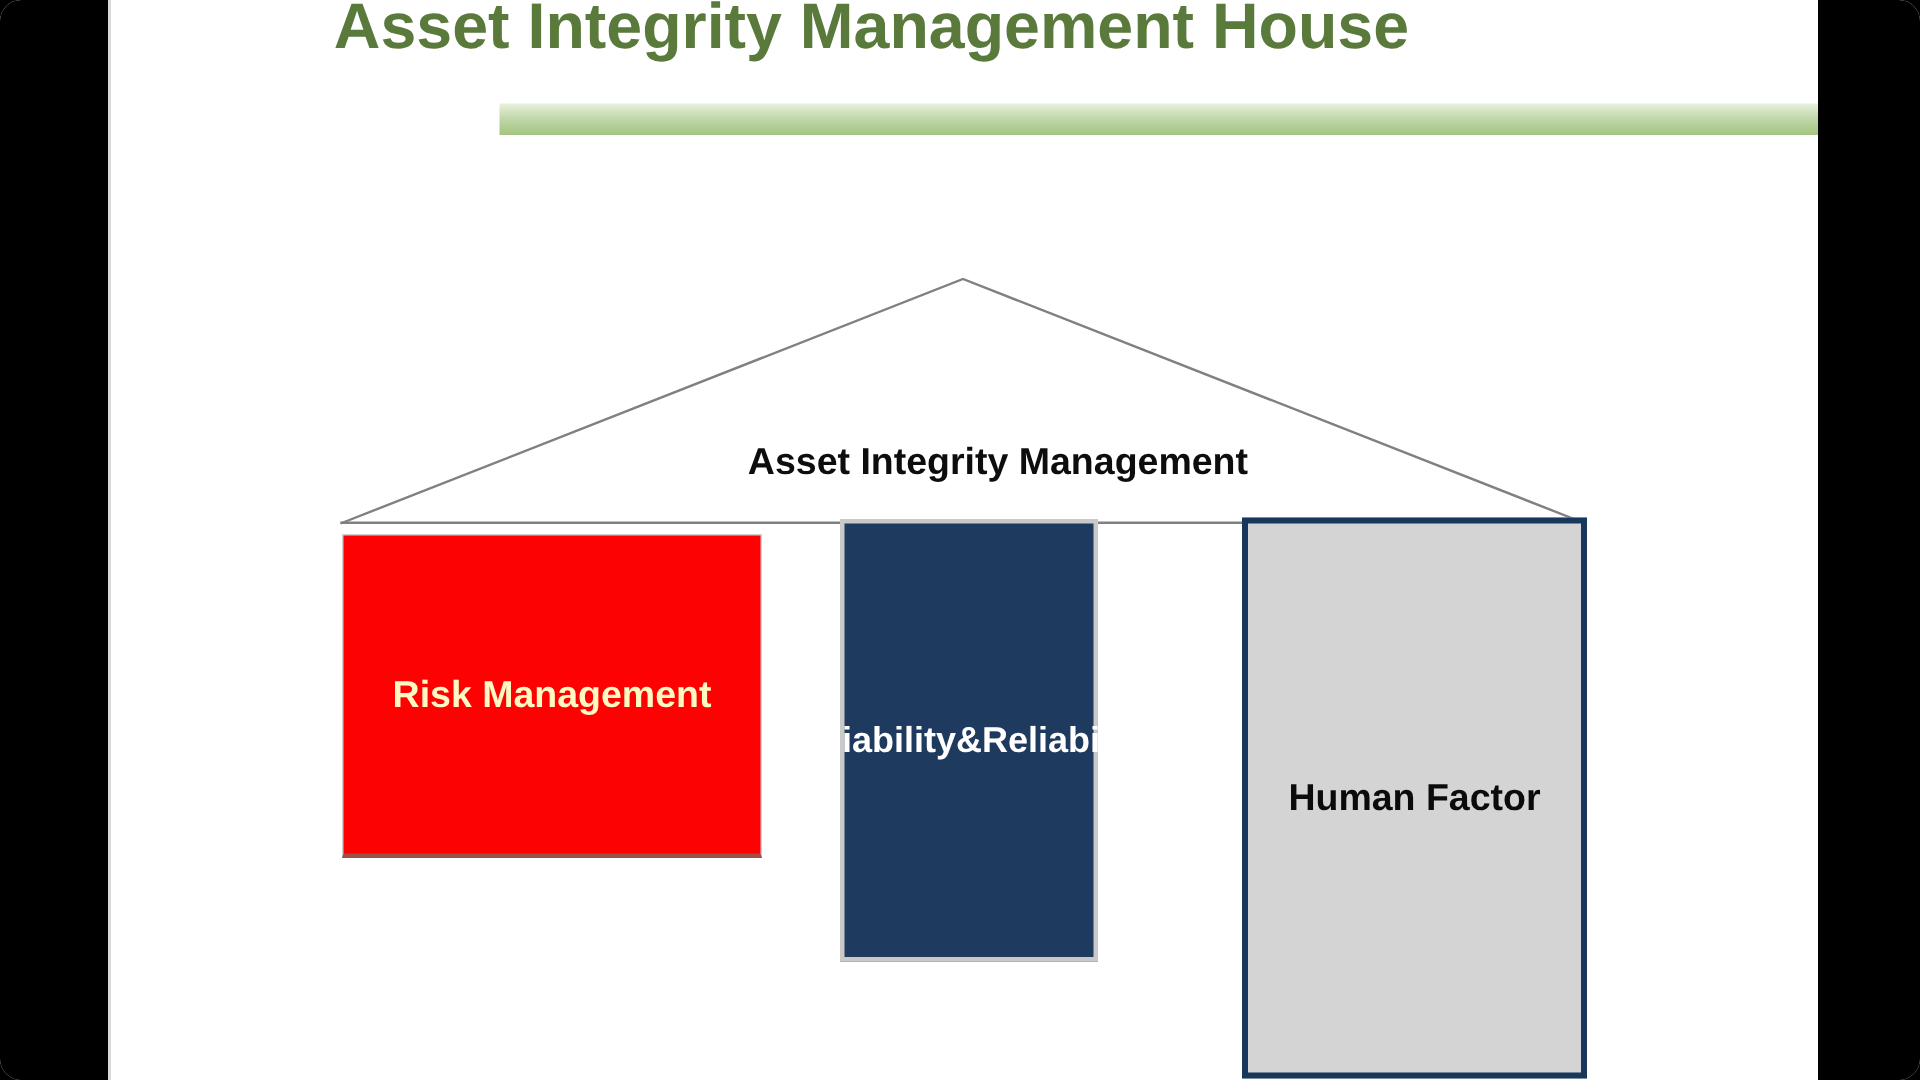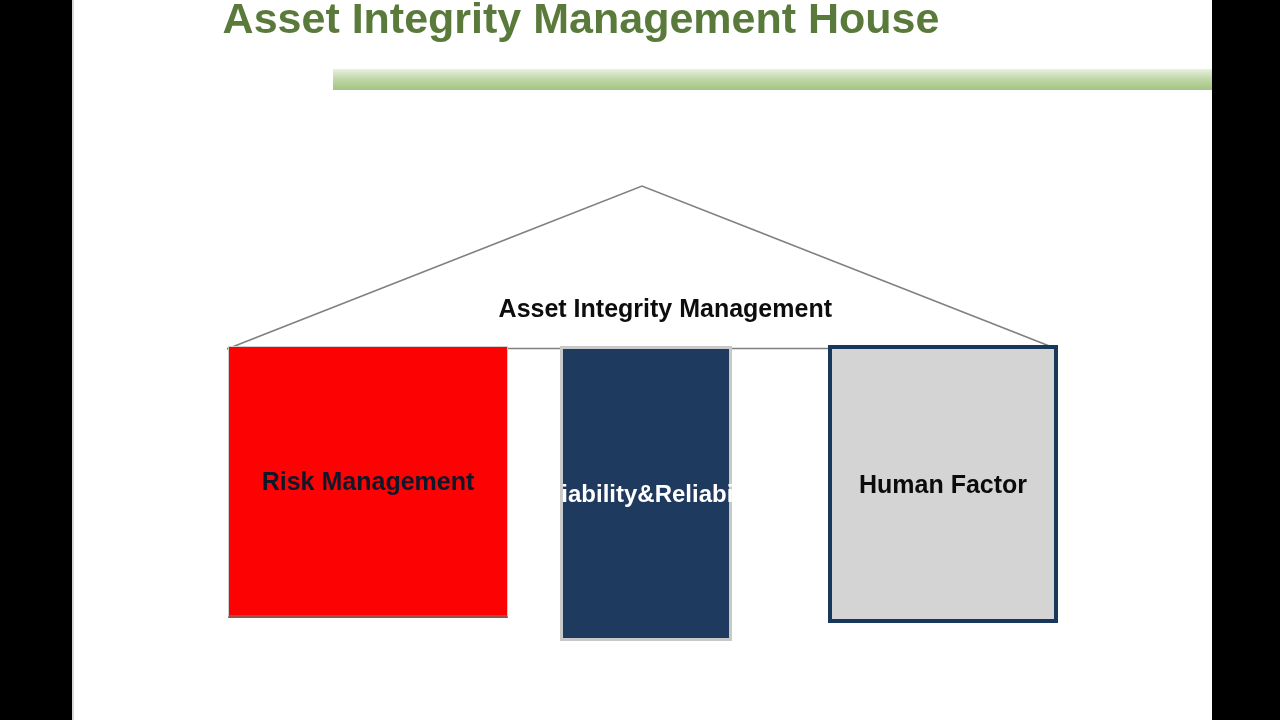--- a/index.html
+++ b/index.html
@@ -1,17 +1,17 @@
 <!DOCTYPE html>
 <html><head>
 <meta charset="utf-8">
 <style>
   html,body{margin:0;padding:0;background:#000;}
   .stage{position:relative;width:1280px;height:720px;background:#ffffff;overflow:hidden;
-         font-family:"Liberation Sans",sans-serif;}
+         font-family:"Liberation Sans",sans-serif;border-radius:14px;}
   .letterbox{position:absolute;top:0;height:720px;background:#000;z-index:50;}
   .letterbox.left{left:0;width:72px;border-right:2px solid #d8d8d8;}
   .letterbox.right{left:1212px;width:68px;}
 
   .title{position:absolute;left:181px;top:-8px;width:800px;margin:0;text-align:center;
          font-size:43px;font-weight:bold;color:#5a7a3c;letter-spacing:0px;line-height:52px;}
 
   .banner{position:absolute;left:333px;top:69px;width:879px;height:21px;
           background:linear-gradient(to bottom,#e9f1dd 0%,#c3d8ab 45%,#a3c480 100%);}
 
@@ -25,25 +25,25 @@
   .rule{display:inline-block;width:30px;height:2px;background:#d2ca4e;}
 
   .roof{position:absolute;left:0;top:0;width:1280px;height:720px;z-index:1;}
   .roof polyline,.roof line{fill:none;stroke:#808080;stroke-width:1.6;}
 
   .roof-label{position:absolute;left:462px;top:294px;width:370px;text-align:right;
               font-weight:bold;font-size:25px;color:#0d0d0d;z-index:2;}
 
   .pillar{position:absolute;display:flex;flex-direction:row;align-items:center;
           justify-content:center;font-weight:bold;text-align:center;box-sizing:border-box;z-index:3;}
-  .pillar-red{left:228px;top:346px;width:280px;height:272px;background:#fd0202;color:#0f172a;
+  .pillar-red{left:228px;top:356px;width:280px;height:216px;background:#fd0202;color:#fef9c3;
               font-size:25px;border:1px solid #d0d0d0;border-bottom:3px solid #9c5048;}
   .pillar-navy{left:560px;top:346px;width:172px;height:295px;background:#1f3a5f;color:#ffffff;
                font-size:24px;line-height:35px;border:3px solid #c9c9c9;}
-  .pillar-gray{left:828px;top:345px;width:230px;height:278px;background:#d4d4d4;color:#0b0b0b;
+  .pillar-gray{left:828px;top:345px;width:230px;height:374px;background:#d4d4d4;color:#0b0b0b;
                font-size:25px;border:4px solid #17375d;}
 </style>
 </head>
 <body>
 
 <div class="stage">
 
   <h1 class="title">Asset Integrity Management House</h1>
 
   <div class="banner"></div>

